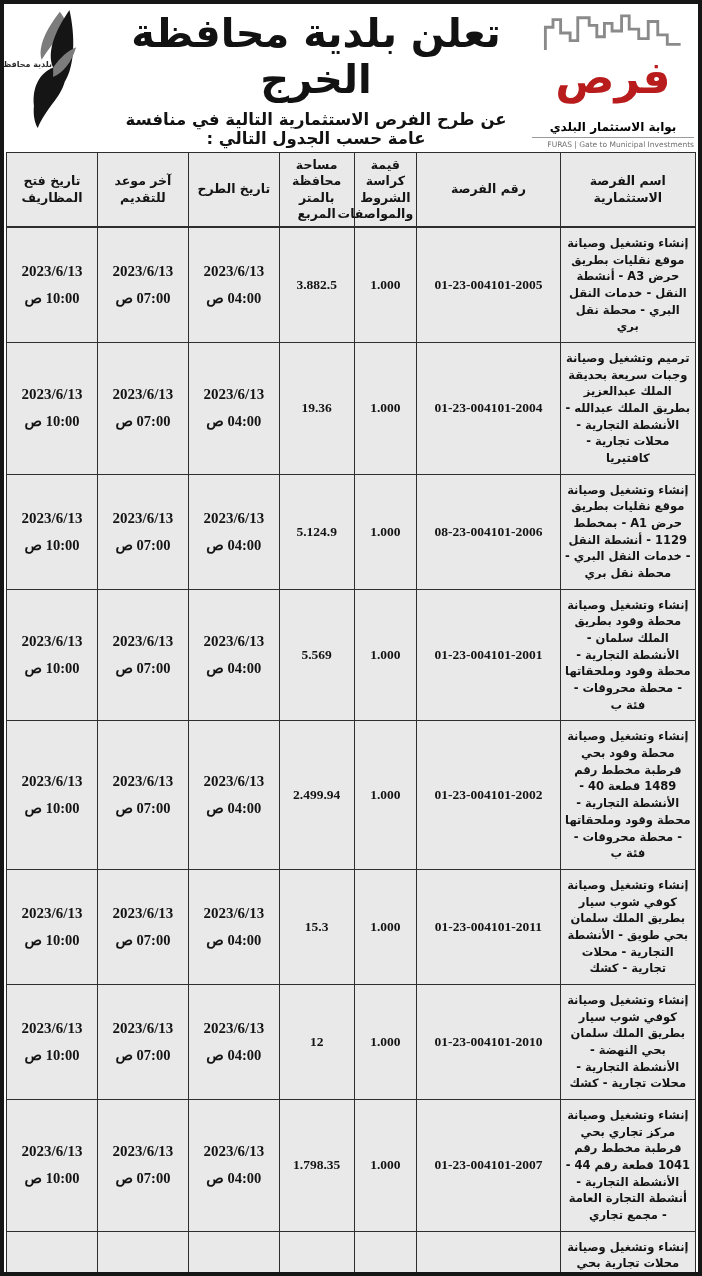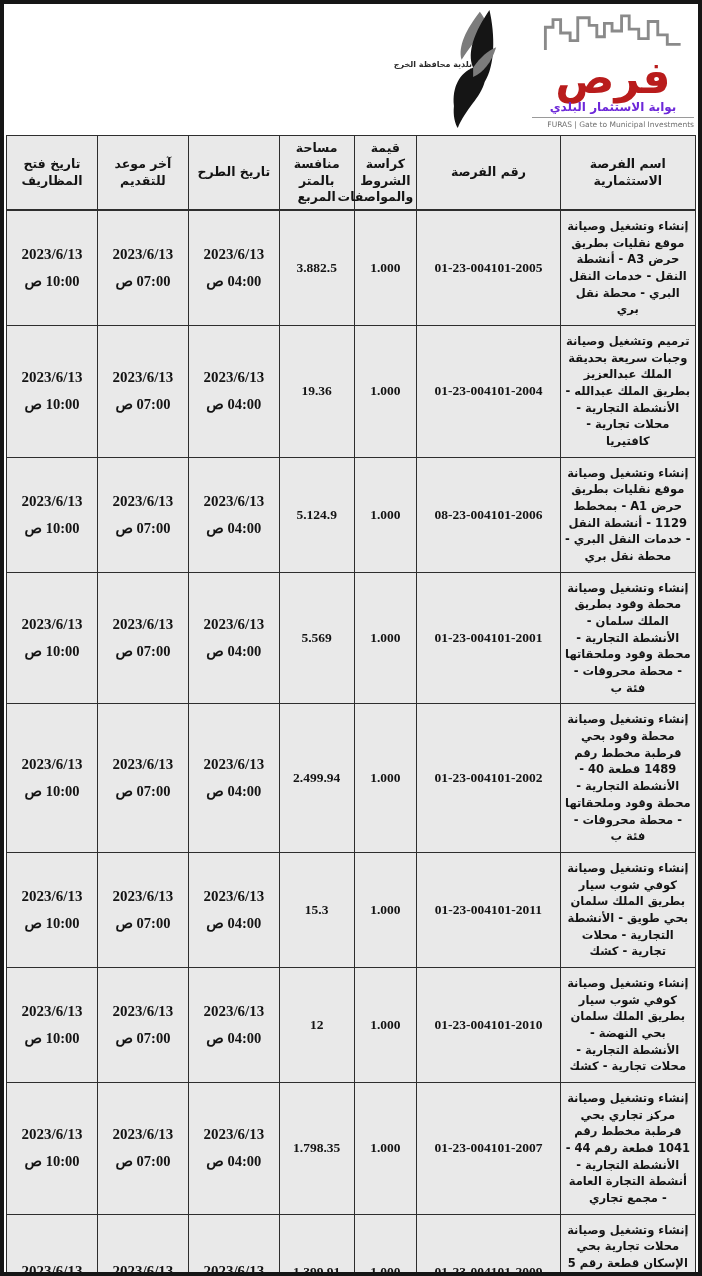--- a/index.html
+++ b/index.html
@@ -6,21 +6,21 @@
   body { background:#ffffff; font-family:"DejaVu Sans", sans-serif; }
   .ad {
     width:702px; height:1276px; overflow:hidden;
     border:4px solid #161616; background:#ffffff;
     display:flex; flex-direction:column;
   }
   
   .header { display:flex; flex-direction:row; align-items:stretch; padding:4px 2px 3px 2px; }
   .furas-logo { width:170px; padding:4px 2px 0 6px; text-align:center; direction:ltr; }
   .furas-name { font-size:44px; font-weight:bold; color:#b91c1c; line-height:1.0; direction:rtl; }
-  .furas-tagline { font-size:12px; font-weight:bold; color:#6d28d9; margin-top:0; direction:rtl; letter-spacing:1px; }
+  .furas-tagline { font-size:12px; font-weight:bold; color:#000000; margin-top:20px; direction:rtl; letter-spacing:1px; }
   .furas-en { font-size:7.5px; color:#6f6f6f; border-top:1px solid #9a9a9a; margin-top:3px; padding-top:2px; text-align:right; direction:ltr; }
   .title-block { flex:1; text-align:center; padding-top:2px; }
   .main-title { font-size:40px; font-weight:900; color:#121212; line-height:1.15; }
   .subtitle { font-size:16.5px; font-weight:bold; color:#121212; margin-top:8px; }
   .muni-logo { width:100px; position:relative; display:flex; align-items:flex-start; justify-content:center; }
   .muni-label { position:absolute; top:52px; right:54px; font-size:8px; font-weight:bold; color:#2a2a2a; white-space:nowrap; }
   
   table { border-collapse:collapse; width:690px; margin:0 auto; table-layout:fixed; flex:1; }
   th, td {
     border:1px solid #2e2e2e; background:#e9e9e9; color:#141414;
@@ -45,20 +45,24 @@
       <span>
         <svg width="150" height="40" viewBox="0 0 150 42">
           <path d="M4,40 L4,16 L12,16 L12,8 L20,8 L20,22 L30,22 L30,30 L38,30 L38,6 L50,6 L50,14 L58,14 L58,26 L66,26 L66,12 L74,12 L74,20 L84,20 L84,4 L92,4 L92,18 L102,18 L102,28 L112,28 L112,10 L122,10 L122,24 L132,24 L132,34 L146,34" fill="none" stroke="#8a8a8a" stroke-width="3"></path>
         </svg>
       </span>
       <div class="furas-name">فرص</div>
       <div class="furas-tagline">بوابة الاستثمار البلدي</div>
       <div class="furas-en">FURAS | Gate to Municipal Investments</div>
     </div>
 
+    <div class="title-block">
+      <div class="main-title">تعلن بلدية محافظة الخرج</div>
+      <div class="subtitle">عن طرح الفرص الاستثمارية التالية في منافسة عامة حسب الجدول التالي :</div>
+    </div>
 
     <div class="muni-logo">
       <span>
         <svg width="96" height="120" viewBox="0 0 96 125">
           <path d="M52,4 C38,22 29,40 33,54 C40,43 50,29 61,20 C58,13 55,8 52,4 Z" fill="#7c7c7c"></path>
           <path d="M62,2 C47,24 38,46 45,62 C31,68 23,82 25,102 C24,112 26,120 29,125 C37,105 53,93 57,77 C68,60 68,28 62,2 Z" fill="#151515"></path>
           <path d="M45,62 C53,51 60,45 69,41 C64,57 56,67 45,72 Z" fill="#7c7c7c"></path>
         </svg>
       </span>
       <span class="muni-label">بلدية محافظة الخرج</span>
@@ -74,21 +78,21 @@
       <col style="width:74px">
         <col style="width:90px">
         <col style="width:90px">
         <col style="width:90px">
     </colgroup>
     <thead>
       <tr>
         <th>اسم الفرصة الاستثمارية</th>
         <th>رقم الفرصة</th>
         <th>قيمة كراسة الشروط والمواصفات</th>
-        <th>مساحة منافسة بالمتر المربع</th>
+        <th>مساحة محافظة بالمتر المربع</th>
         <th>تاريخ الطرح</th>
         <th>آخر موعد للتقديم</th>
         <th>تاريخ فتح المظاريف</th>
       </tr>
     </thead>
     <tbody id="rows">
         <tr>
           <td class="opportunity-name">إنشاء وتشغيل وصيانة موقع نقليات بطريق حرض A3 - أنشطة النقل - خدمات النقل البري - محطة نقل بري</td>
           <td class="opportunity-number">01-23-004101-2005</td>
           <td class="booklet-value">1.000</td>

